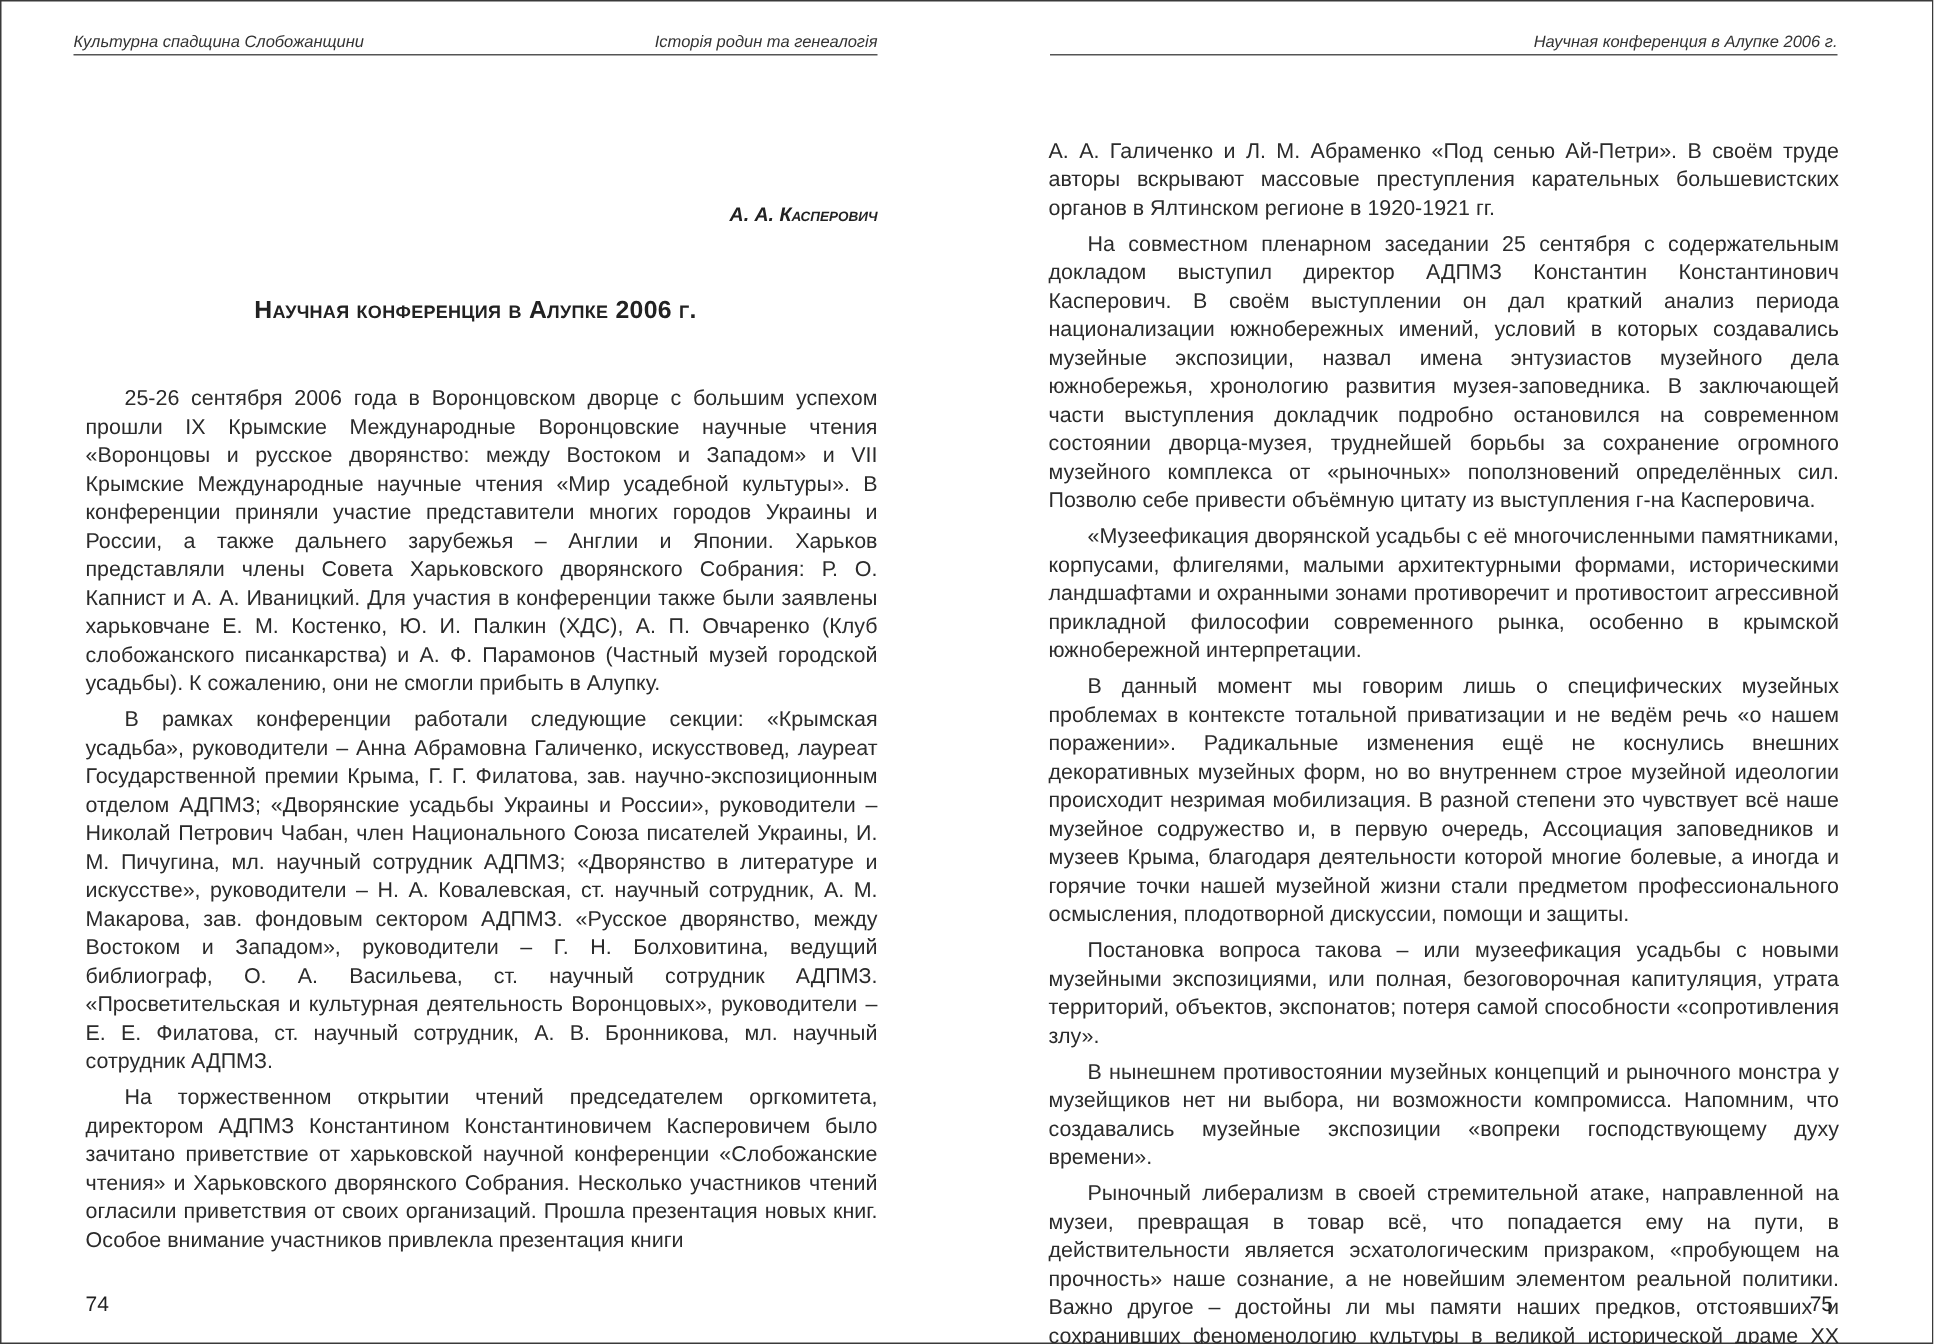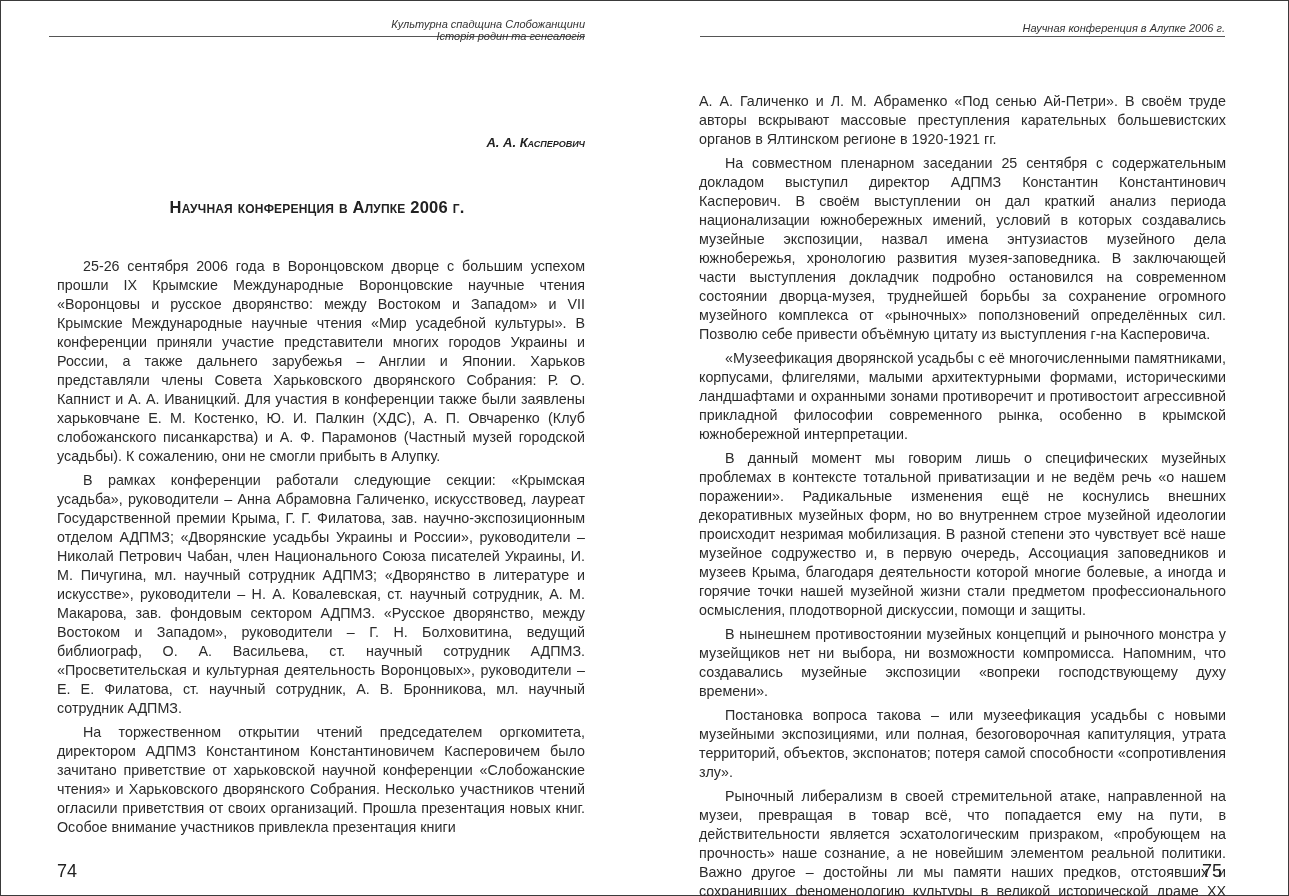--- a/index.html
+++ b/index.html
@@ -14,21 +14,21 @@
   .page { position: absolute; top: 0; height: 896px; }
   .page-left { left: 0; width: 645px; }
   .page-right { left: 645px; width: 644px; }
 
   .running-header {
     position: absolute; top: 18px; height: 16px;
     font-size: 11px; font-style: italic; color: #333;
     border-bottom: 1px solid #555; padding-bottom: 2px;
     display: flex; justify-content: space-between; align-items: flex-end;
   }
-  .page-left .running-header { left: 49px; width: 536px; flex-direction: column; }
+  .page-left .running-header { left: 49px; width: 536px; }
   .page-right .running-header { left: 55px; width: 525px; justify-content: flex-end; }
 
   .author {
     position: absolute; left: 49px; width: 536px; top: 135px;
     text-align: right; font-weight: bold; font-style: italic; font-size: 13px; color: #222;
     font-variant: small-caps;
   }
   .title {
     position: absolute; left: 49px; width: 536px; top: 198px;
     text-align: center; font-weight: bold; font-size: 16.5px; color: #222;
@@ -38,21 +38,21 @@
   .body-text {
     position: absolute; font-size: 14.3px; line-height: 19px; color: #2b2b2b;
     text-align: justify; hyphens: manual;
   }
   .page-left .body-text { left: 57px; width: 528px; top: 257px; }
   .page-right .body-text { left: 54px; width: 527px; top: 48px; margin-top: 44px; }
   .body-text p { margin: 0 0 5px 0; text-indent: 26px; }
   .body-text p.noindent { text-indent: 0; }
 
   .page-number {
-    position: absolute; top: 861px; font-size: 18px; color: #222;
+    position: absolute; top: 861px; font-size: 14px; color: #222;
   }
   .page-left .page-number { left: 57px; }
   .page-right .page-number { right: 67px; }
 </style>
 </head>
 <body>
 
 <div class="frame"></div>
 
 <div class="page page-left">
@@ -72,18 +72,18 @@
 
 <div class="page page-right">
   <div class="running-header">
     <span>Научная конференция в Алупке 2006 г.</span>
   </div>
   <div class="body-text">
     <p class="noindent">А. А. Галиченко и Л. М. Абраменко «Под сенью Ай-Петри». В своём труде авторы вскрывают массовые преступления карательных большевистских органов в Ялтинском регионе в 1920-1921 гг.</p>
     <p>На совместном пленарном заседании 25 сентября с содержательным докладом выступил директор АДПМЗ Константин Константинович Касперович. В своём выступлении он дал краткий анализ периода национализации южнобережных имений, условий в которых создавались музейные экспозиции, назвал имена энтузиастов музейного дела южнобережья, хронологию развития музея-заповедника. В заключающей части выступления докладчик подробно остановился на современном состоянии дворца-музея, труднейшей борьбы за сохранение огромного музейного комплекса от «рыночных» поползновений определённых сил. Позволю себе привести объёмную цитату из выступления г-на Касперовича.</p>
     <p>«Музеефикация дворянской усадьбы с её многочисленными памятниками, корпусами, флигелями, малыми архитектурными формами, историческими ландшафтами и охранными зонами противоречит и противостоит агрессивной прикладной философии современного рынка, особенно в крымской южнобережной интерпретации.</p>
     <p>В данный момент мы говорим лишь о специфических музейных проблемах в контексте тотальной приватизации и не ведём речь «о нашем поражении». Радикальные изменения ещё не коснулись внешних декоративных музейных форм, но во внутреннем строе музейной идеологии происходит незримая мобилизация. В разной степени это чувствует всё наше музейное содружество и, в первую очередь, Ассоциация заповедников и музеев Крыма, благодаря деятельности которой многие болевые, а иногда и горячие точки нашей музейной жизни стали предметом профессионального осмысления, плодотворной дискуссии, помощи и защиты.</p>
+    <p>Постановка вопроса такова – или музеефикация усадьбы с новыми музейными экспозициями, или полная, безоговорочная капитуляция, утрата территорий, объектов, экспонатов; потеря самой способности «сопротивления злу».</p>
     <p>В нынешнем противостоянии музейных концепций и рыночного монстра у музейщиков нет ни выбора, ни возможности компромисса. Напомним, что создавались музейные экспозиции «вопреки господствующему духу времени».</p>
-    <p>Постановка вопроса такова – или музеефикация усадьбы с новыми музейными экспозициями, или полная, безоговорочная капитуляция, утрата территорий, объектов, экспонатов; потеря самой способности «сопротивления злу».</p>
     <p>Рыночный либерализм в своей стремительной атаке, направленной на музеи, превращая в товар всё, что попадается ему на пути, в действительности является эсхатологическим призраком, «пробующем на прочность» наше сознание, а не новейшим элементом реальной политики. Важно другое – достойны ли мы памяти наших предков, отстоявших и сохранивших феноменологию культуры в великой исторической драме XX столетия».</p>
   </div>
   <div class="page-number">75</div>
 </div>
 
 </body></html>

